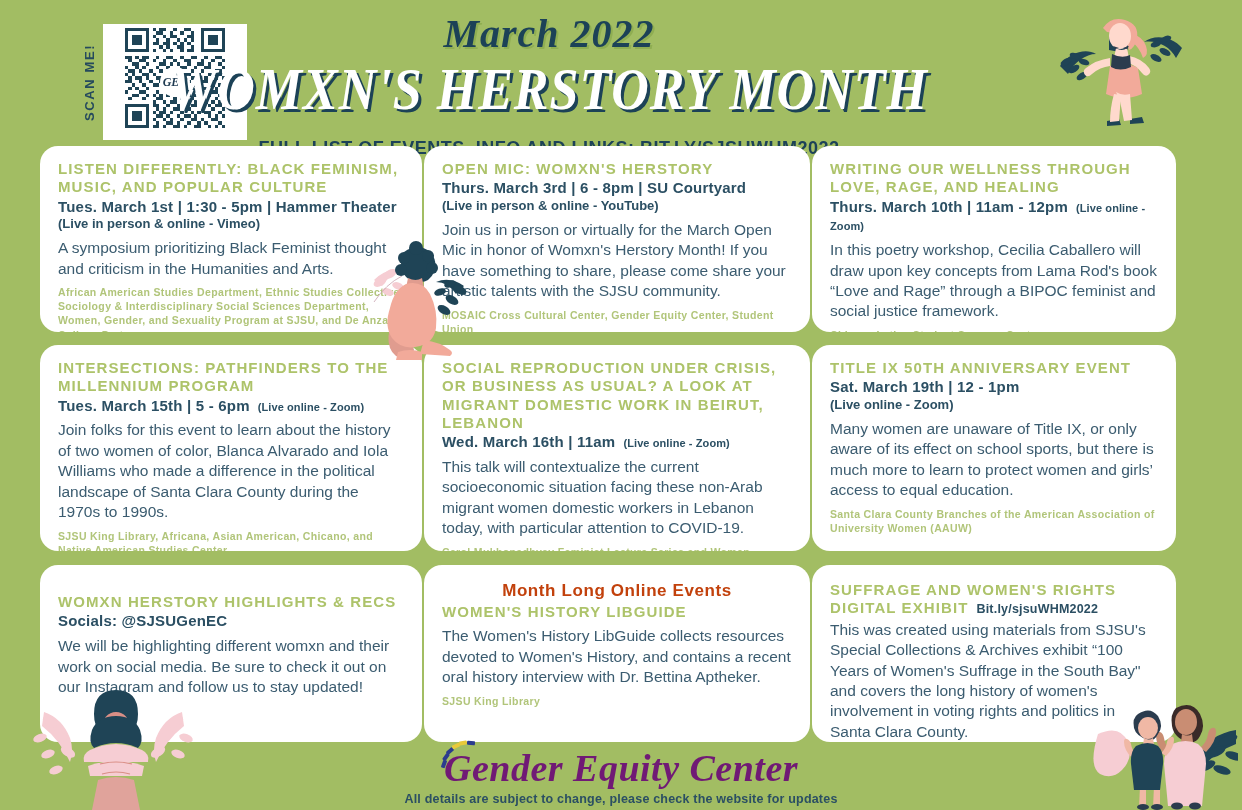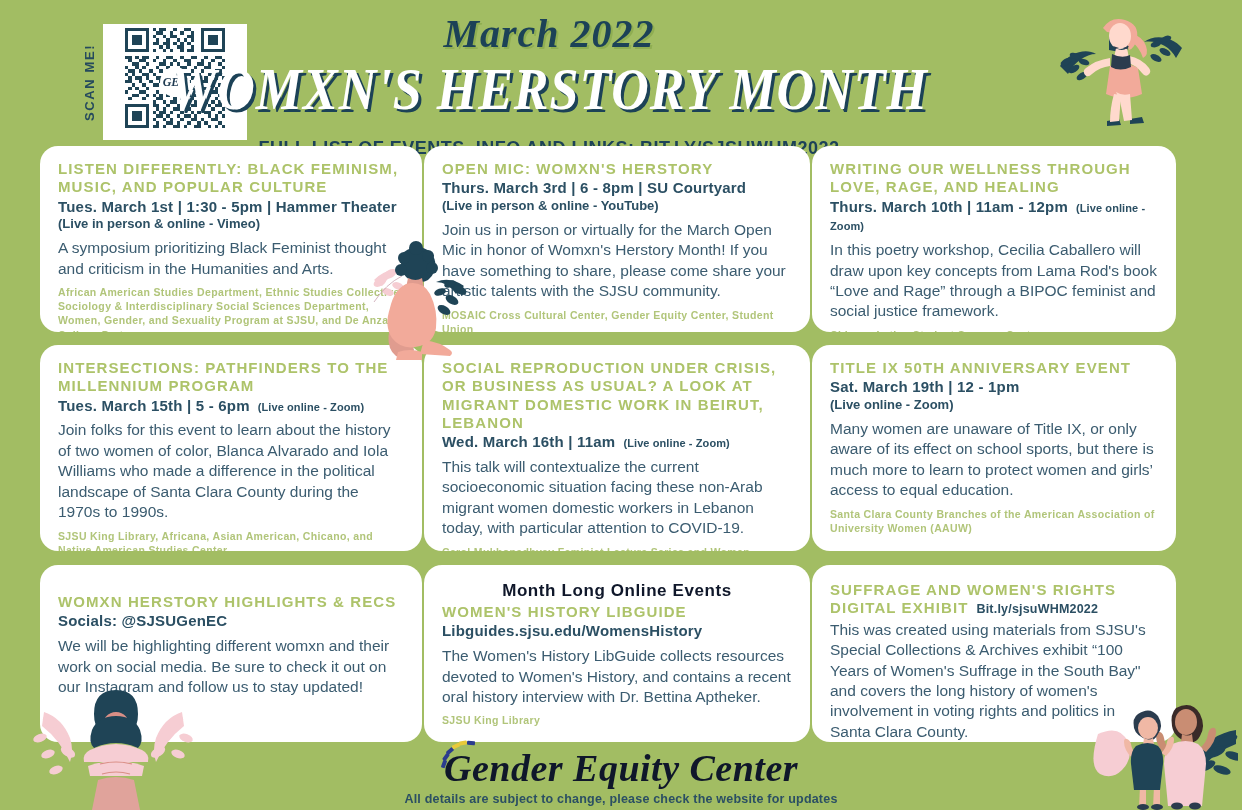--- a/index.html
+++ b/index.html
@@ -70,29 +70,29 @@
   .ev-mode{color:#2b4f63;font-size:13px;font-weight:700;line-height:1.3;margin:0 0 4px 0;}
   .ev-desc{
     color:#3b5c70;font-size:15.5px;line-height:1.32;margin:5px 0 6px 0;
     font-family:"Liberation Sans",sans-serif;
   }
   .ev-org{
     color:#b1c57a;font-size:10.5px;font-weight:700;letter-spacing:0.35px;
     line-height:1.35;margin:0;
   }
   .section-head{
-    color:#0f172a;font-size:17px;font-weight:700;letter-spacing:0.6px;
+    color:#c2410c;font-size:17px;font-weight:700;letter-spacing:0.6px;
     text-align:center;margin:10px 0 2px 0;
   }
   .inline-url{color:#2b4f63;font-size:12.5px;font-weight:700;letter-spacing:0.2px;margin-left:8px;text-transform:none;}
   
   .footer{position:absolute;left:0;top:742px;width:1242px;height:68px;text-align:center;}
   .gec-logo{
     font-family:"Liberation Serif",serif;font-style:italic;font-weight:700;
-    font-size:38px;color:#0f172a;letter-spacing:0.5px;margin-top:4px;
+    font-size:38px;color:#701a75;letter-spacing:0.5px;margin-top:4px;
     position:relative;display:inline-block;
   }
   .gec-rays{position:absolute;left:-6px;top:-6px;width:44px;height:32px;}
   .footer-note{color:#2b4f63;font-size:12.5px;font-weight:700;letter-spacing:0.2px;margin-top:2px;}
   
   .art{position:absolute;pointer-events:none;}
   #art-seated{left:368px;top:240px;width:120px;height:126px;z-index:5;}
   #art-hijab{left:30px;top:690px;width:190px;height:120px;z-index:5;}
   #art-couple{left:1088px;top:700px;width:150px;height:110px;z-index:5;}
 </style>
@@ -441,21 +441,20 @@
     <div class="ev-title">WOMXN HERSTORY HIGHLIGHTS &amp; RECS</div>
     <div class="ev-when">Socials: @SJSUGenEC</div>
     <div class="ev-desc">We will be highlighting different womxn and their work on social media. Be sure to check it out on our Instagram and follow us to stay updated!</div>
   </div>
 </div>
 
 <div class="card row3 col2">
   <div class="pad" style="padding-top:6px;">
     <div class="section-head">Month Long Online Events</div>
     <div class="ev-title">WOMEN'S HISTORY LIBGUIDE</div>
-    <div class="ev-when">Libguides.sjsu.edu/WomensHistory</div>
     <div class="ev-desc">The Women's History LibGuide collects resources devoted to Women's History, and contains a recent oral history interview with Dr. Bettina Aptheker.</div>
     <div class="ev-org">SJSU King Library</div>
   </div>
 </div>
 
 <div class="card row3 col3">
   <div class="pad" style="padding-top:16px;">
     <div class="ev-title"><span>SUFFRAGE AND WOMEN'S RIGHTS DIGITAL EXHIBIT</span><span class="inline-url">Bit.ly/sjsuWHM2022</span></div>
     <div class="ev-desc" style="margin-top:2px;">This was created using materials from SJSU's Special Collections &amp; Archives exhibit “100 Years of Women's Suffrage in the South Bay" and covers the long history of women's involvement in voting rights and politics in Santa Clara County.</div>
     <div class="ev-org">SJSU King Library</div>

